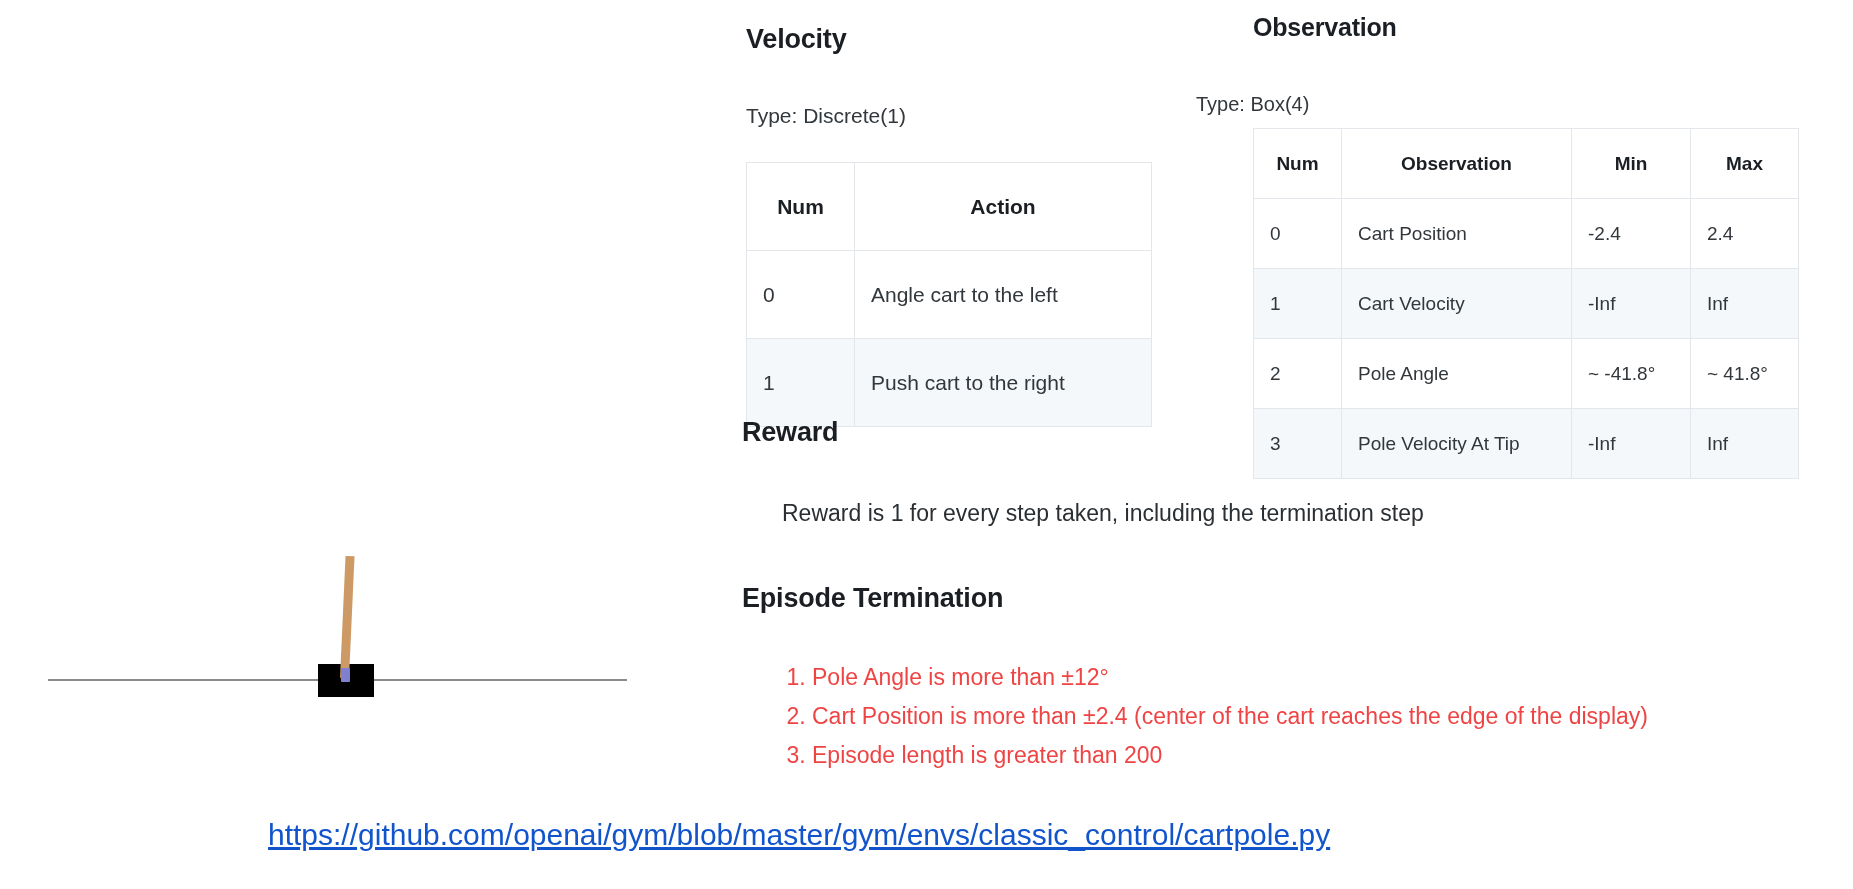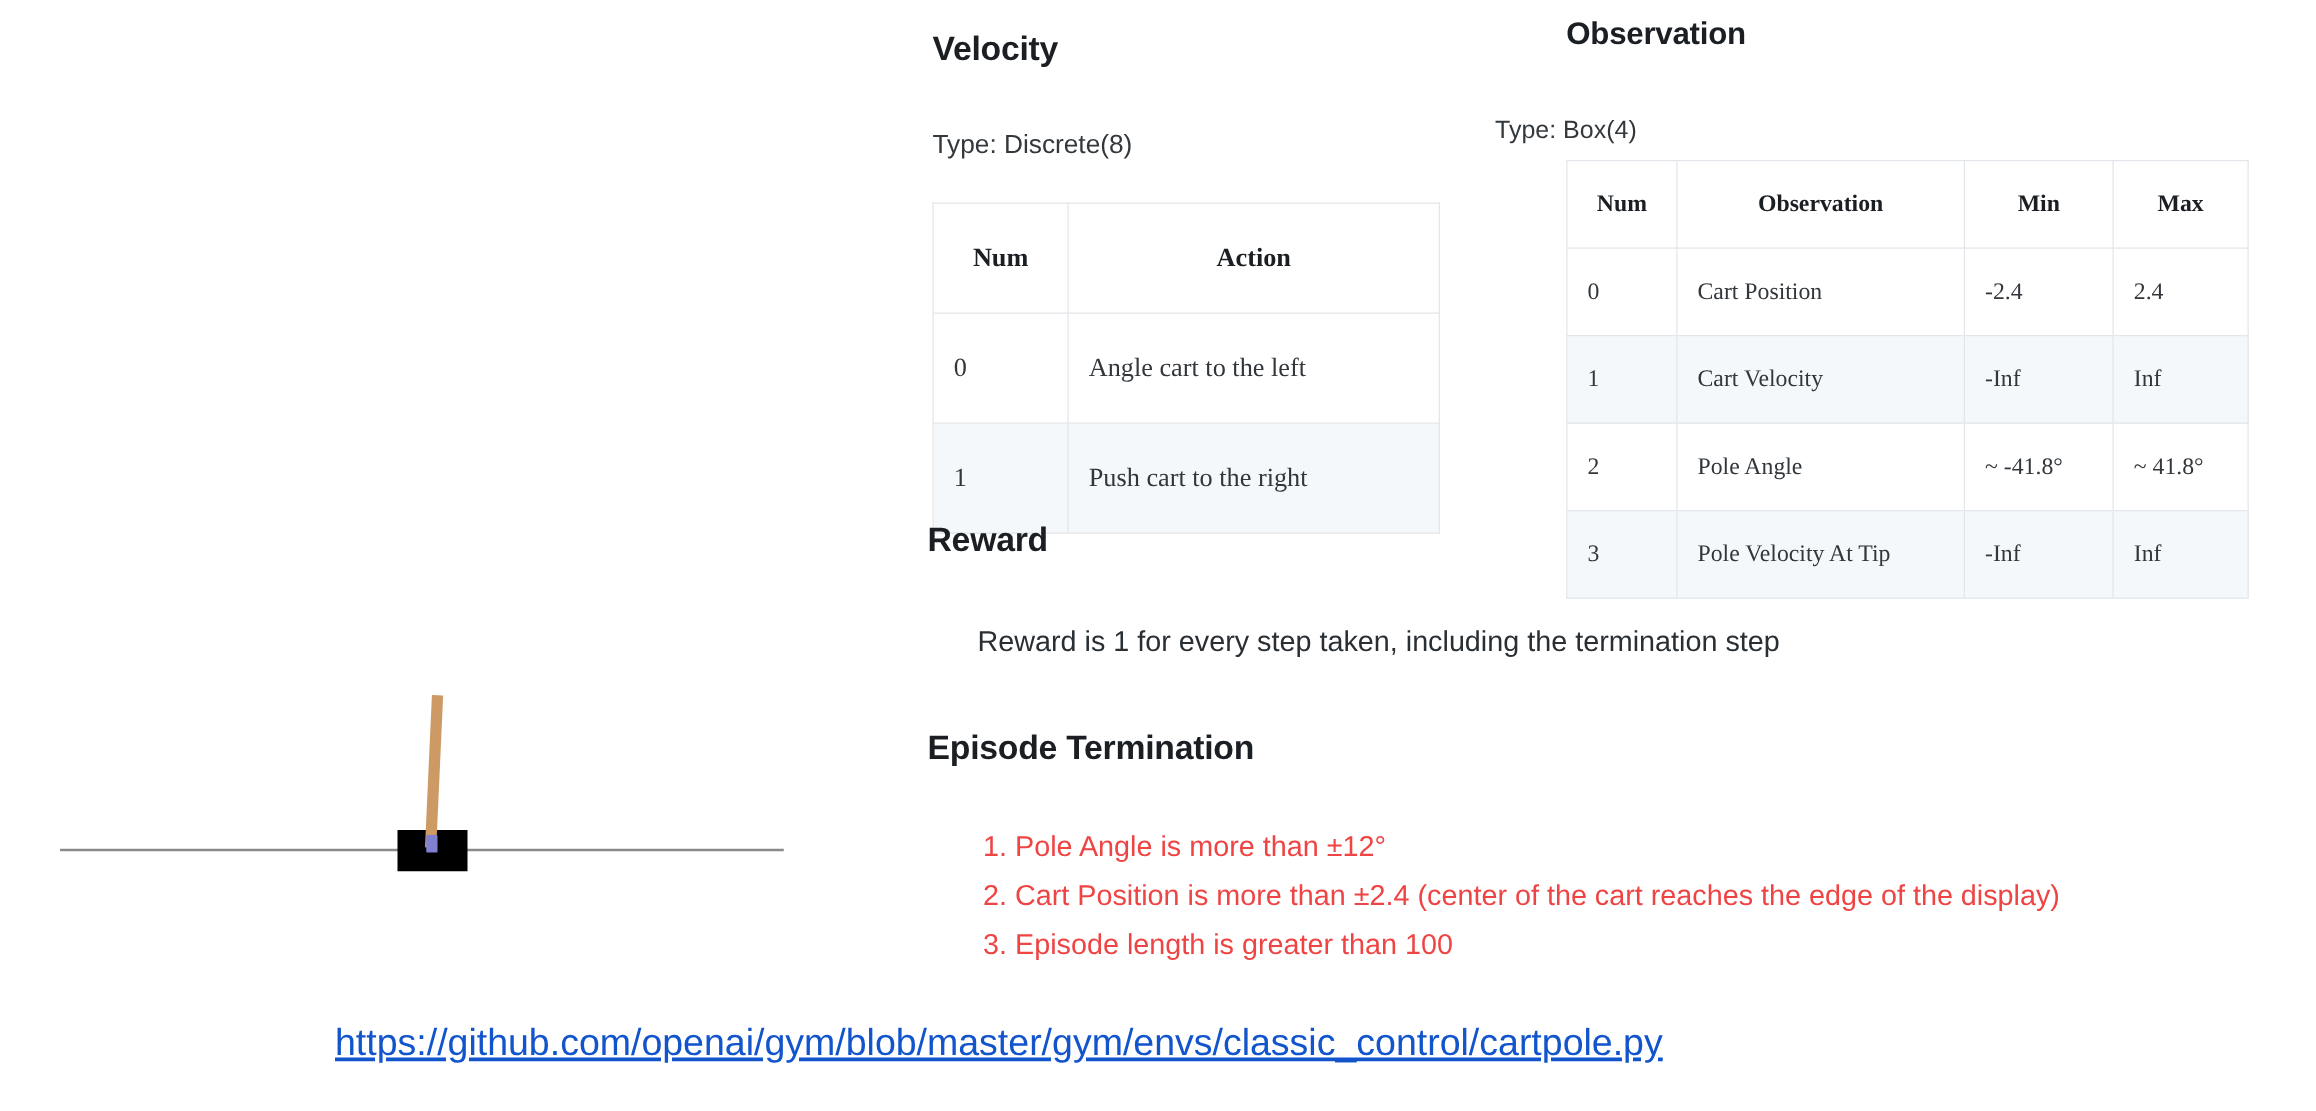--- a/index.html
+++ b/index.html
@@ -88,21 +88,20 @@
     border-collapse: collapse;
     background: #ffffff;
     font-size: 20px;
     table-layout: fixed;
   }
   table.doc-table th,
   table.doc-table td {
     border: 1px solid #e3e6ea;
     padding: 13px 16px;
     color: #24292e;
-    font-family: Liberation Serif, serif;
   }
   table.doc-table th {
     font-weight: bold;
     text-align: center;
     color: #1b1f23;
   }
   table.doc-table td {
     text-align: left;
     color: #32373c;
   }
@@ -164,21 +163,21 @@
 <body>
 
 <div id="cartpole-figure">
   <div id="cartpole-track"></div>
   <div id="cartpole-cart"></div>
   <div id="cartpole-pole"></div>
   <div id="cartpole-axle"></div>
 </div>
 
 <div class="sec-heading" style="left:746px; top:24px; font-size:27px;">Velocity</div>
-<div class="sec-sub" style="left:746px; top:104px;">Type: Discrete(8)</div>
+<div class="sec-sub" style="left:746px; top:104px;">Type: Discrete(1)</div>
 
 <table class="doc-table" id="actions-table">
   <colgroup>
       <col class="c0">
       <col class="c1">
     </colgroup>
   <thead>
     <tr>
       <th>Num</th>
       <th>Action</th>
@@ -243,16 +242,16 @@
 </table>
 
 <div class="sec-heading" style="left:742px; top:417px; font-size:27px;">Reward</div>
 <div class="body-line" style="left:742px; top:500px;margin-left:40px;">Reward is 1 for every step taken, including the termination step</div>
 
 <div class="sec-heading" style="left:742px; top:583px; font-size:27px;">Episode Termination</div>
 
 <ol id="termination-list">
   <li>Pole Angle is more than ±12°</li>
   <li>Cart Position is more than ±2.4 (center of the cart reaches the edge of the display)</li>
-  <li>Episode length is greater than 100</li>
+  <li>Episode length is greater than 200</li>
 </ol>
 
 <a id="source-link" href="#">https://github.com/openai/gym/blob/master/gym/envs/classic_control/cartpole.py</a>
 
 </body></html>

